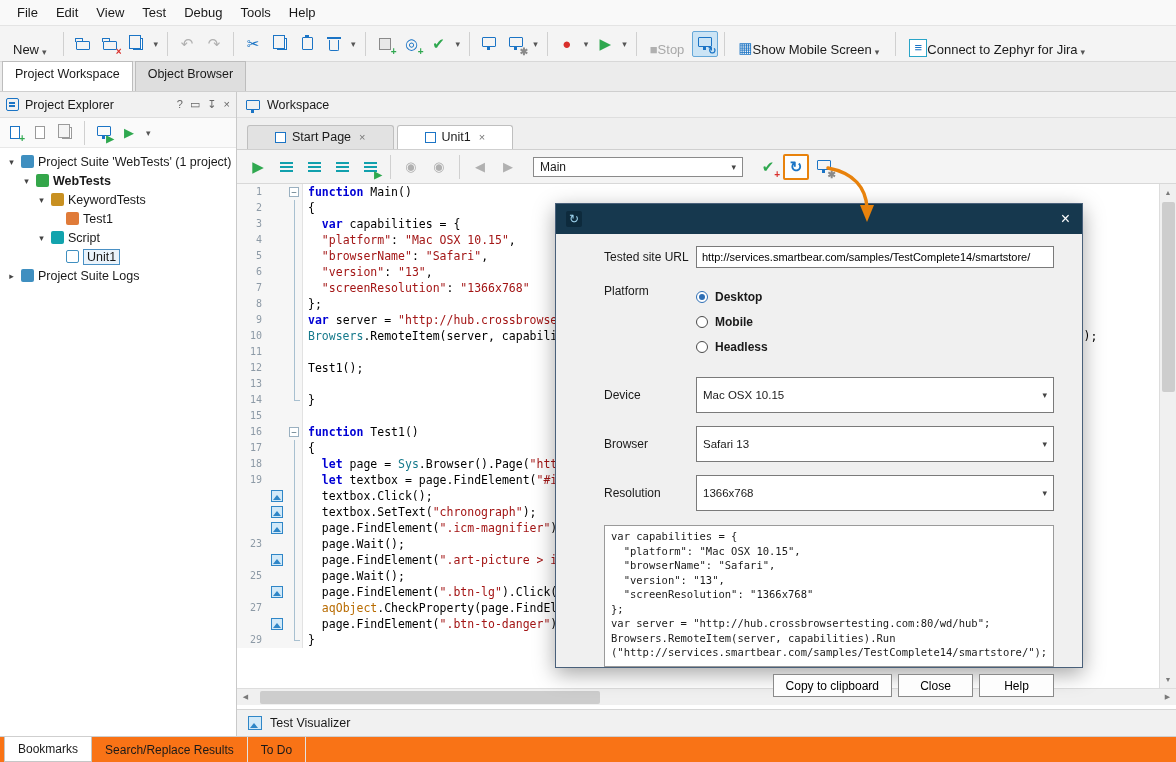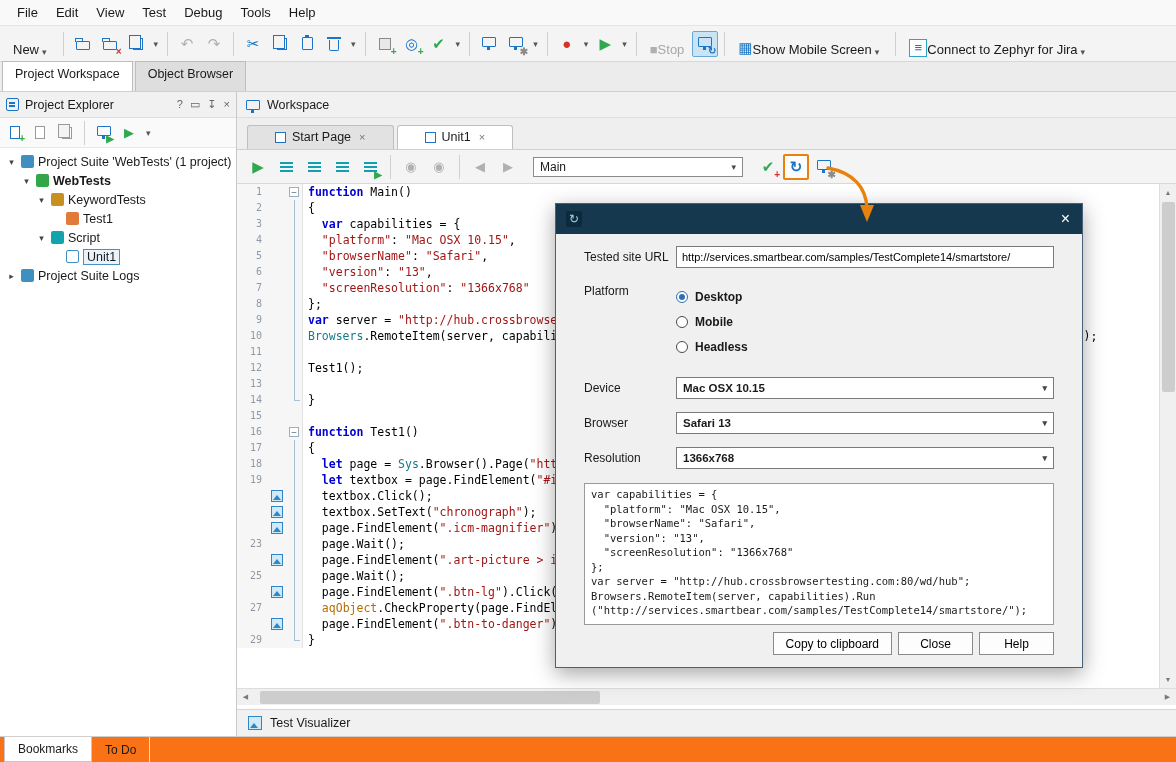--- a/index.html
+++ b/index.html
@@ -153,36 +153,36 @@
 
   
   .dialog { position:absolute; left:555px; top:203px; width:528px; height:465px; background:#f0f0f0;
             border:1px solid #49607a; box-shadow:0 6px 20px rgba(0,0,0,.35); z-index:10;
             display:flex; flex-direction:column; }
   .dlg-header { height:30px; flex:none; background:#16384e; color:#fff; display:flex;
                 align-items:center; gap:8px; padding:0 10px; font-size:13px; }
   .dlg-hicon { width:16px; height:16px; background:#0d2a3c; color:#9fd4ef; display:flex;
                align-items:center; justify-content:center; font-size:12px; border-radius:2px; }
   .dlg-close { margin-left:auto; font-size:16px; line-height:16px; padding:0 2px; }
-  .dlg-body { flex:1; padding:0 28px; font-size:12px; }
+  .dlg-body { flex:1; padding:0 28px; font-size:12px;margin-left:20px; }
   .frow { display:flex; align-items:center; }
   .frow label { width:92px; flex:none; font-size:12px; }
   .frow.r1 { margin-top:12px; }
   .frow.r2 { margin-top:16px; align-items:flex-start; }
   .frow.r3 { margin-top:18px; } .frow.r4 { margin-top:13px; } .frow.r5 { margin-top:13px; }
   .dlg-input { flex:1; height:22px; border:1px solid #7a7a7a; background:#fff; font-size:11px;
                padding:0 5px; font-family:"Liberation Sans", sans-serif; }
   .radios { display:flex; flex-direction:column; }
   .radio-line { display:flex; align-items:center; gap:7px; height:25px;font-weight:bold; }
   .radio { width:12px; height:12px; border:1px solid #4a4a4a; border-radius:50%; background:#fff; position:relative; }
   .radio.checked { border-color:#2f6fb5; }
   .radio.checked::after { content:""; position:absolute; left:2px; top:2px; width:6px; height:6px;
                           border-radius:50%; background:#2f6fb5; }
-  .dlg-combo { flex:1; height:22px; background:#fff; border:1px solid #7a7a7a; display:flex;
-               align-items:center; justify-content:space-between; padding:0 6px; font-size:11.5px;font-weight:bold; }
+  .dlg-combo { flex:1; height:36px; background:#fff; border:1px solid #7a7a7a; display:flex;
+               align-items:center; justify-content:space-between; padding:0 6px; font-size:11.5px; }
   .code-preview { margin:14px 0 0; background:#fff; border:1px solid #9a9a9a; height:142px;
                   padding:3px 6px; font-family:"DejaVu Sans Mono", monospace; font-size:10.5px;
                   line-height:14.5px; overflow:hidden; white-space:pre; }
   .dlg-buttons { display:flex; justify-content:flex-end; gap:6px; margin-top:7px; }
   .dlg-buttons button { height:23px; border:1px solid #8a8a8a; background:#fdfdfd; font-size:12px;
                         font-family:"Liberation Sans", sans-serif; padding:0 12px; min-width:75px; }
   .dlg-buttons button.wide { min-width:108px; }
 
   .arrow-overlay { position:absolute; left:0; top:0; z-index:20; pointer-events:none; }
 </style>
@@ -661,20 +661,21 @@
       </div>
       <div class="viz-bar">
         <span class="viz-icon"></span>
         <span>Test Visualizer</span>
       </div>
     </div>
   </div>
 
   <div class="bottom-tabs">
     <div class="btab active">Bookmarks</div>
+    <div class="btab">Search/Replace Results</div>
     <div class="btab">To Do</div>
   </div>
 
   <div class="dialog">
     <div class="dlg-header">
       <span class="dlg-hicon">↻</span>
       <span class="dlg-close">×</span>
     </div>
     <div class="dlg-body">
       <div class="frow r1">

